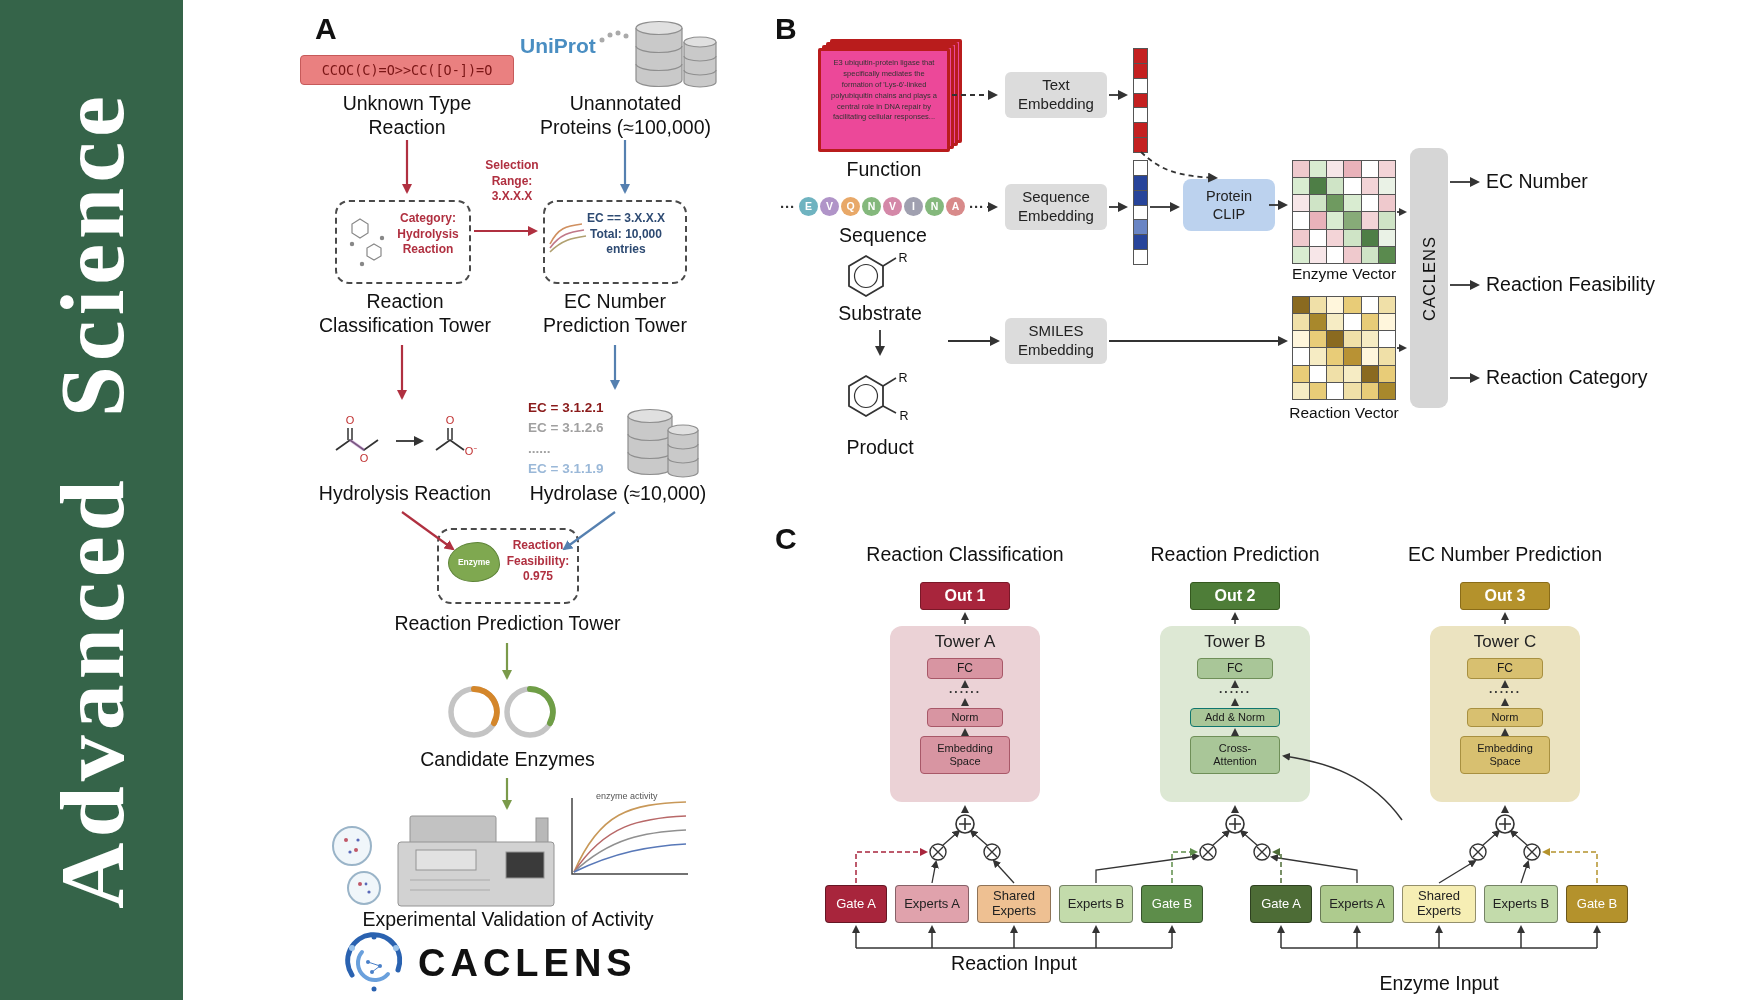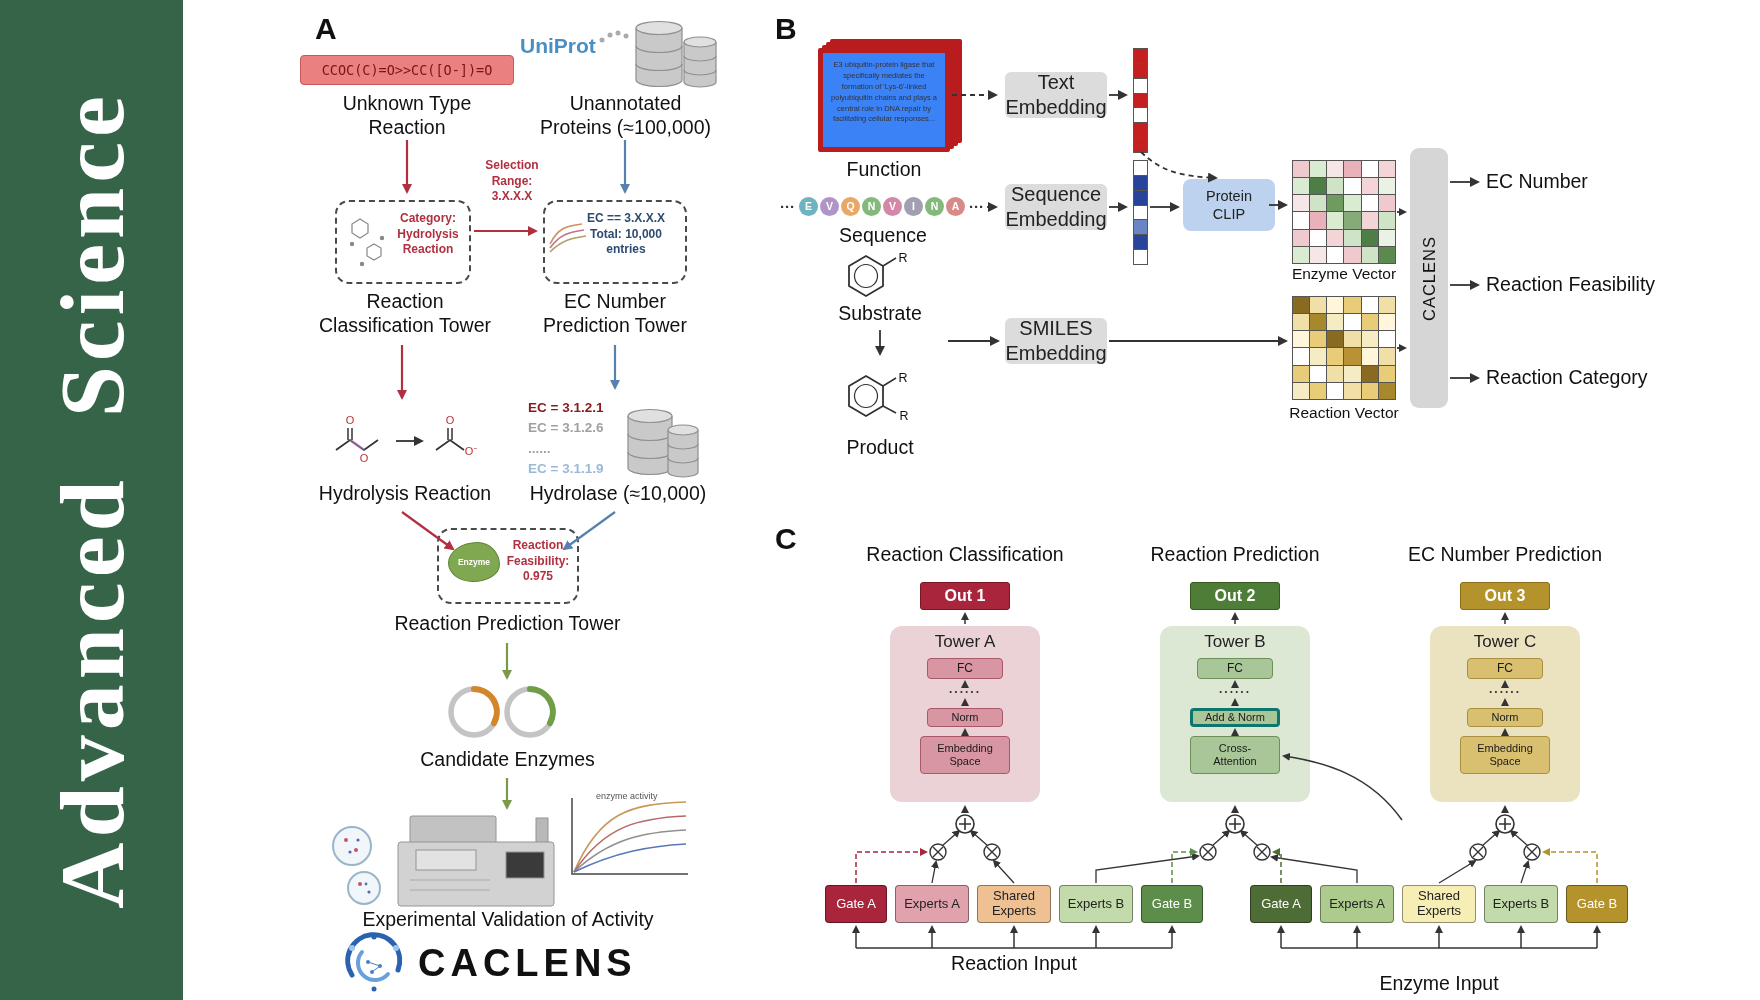--- a/index.html
+++ b/index.html
@@ -13,42 +13,42 @@
   .sidebar { left:0; top:0; width:183px; height:1000px; background:#356449; }
   .journal { position:absolute; left:50%; top:50%; transform:translate(-50%,-50%) rotate(-90deg);
              white-space:nowrap; color:#fff; font-family:"Liberation Serif",serif; font-weight:700;
              font-size:92px; letter-spacing:5px; word-spacing:30px; }
   .panel-label { font-size:30px; font-weight:700; color:#111; }
   .lbl { font-size:19.5px; color:#111; line-height:1.22; }
   .lbl-s { font-size:15.5px; color:#111; }
   .small-red { font-size:12px; font-weight:700; color:#b03040; line-height:1.3; }
   .small-blue { font-size:12px; font-weight:700; color:#2d4a72; line-height:1.3; }
   .dash-box { border:2px dashed #4a4a4a; border-radius:14px; }
-  .graybox { background:#dcdcdc; border-radius:6px; font-size:20px; line-height:1.25; color:#222; text-align:center; }
+  .graybox { background:#dcdcdc; border-radius:6px; font-size:15px; line-height:1.25; color:#222; text-align:center; }
   .vec { display:grid; grid-auto-rows:1fr; gap:1px; background:#555; border:1px solid #555; }
   .chips { display:flex; align-items:center; gap:2px; }
   .chip { width:19px; height:19px; border-radius:50%; color:#fff; font-size:10.5px; font-weight:700;
           display:flex; align-items:center; justify-content:center; flex:0 0 auto; }
   .dots-ell { font-size:15px; font-weight:700; color:#333; padding:0 2px; }
   .pillar-text { transform:rotate(-90deg); font-size:16.5px; letter-spacing:1px; color:#111; white-space:nowrap; }
   .outbox { border-radius:3px; color:#fff; font-weight:700; font-size:16px; }
   .tower { border-radius:12px; }
   .tower-title { font-size:17px; color:#222; }
   .tbox { border-radius:4px; font-size:12px; line-height:1.15; color:#1a1a1a; text-align:center; }
   .tdots { font-size:12px; font-weight:700; letter-spacing:2px; color:#333; }
   .cbox { border-radius:4px; font-size:13px; line-height:1.15; border:1px solid rgba(0,0,0,.4); text-align:center; }
   .smiles { background:#ea8080; border:1px solid #c65a5a; border-radius:4px; color:#7a1515;
             font-family:"DejaVu Sans Mono",monospace; font-size:13.5px; }
   .uniprot { font-size:21px; font-weight:700; color:#4a8ec2; }
   .ec1 { color:#8a1a1a; } .ec2 { color:#a0a0a0; } .ec3 { color:#9ab8d8; }
   .eclist div { font-size:13.5px; font-weight:700; line-height:1.5; }
   .blob { background:#7fa850; border:1px solid #5e8438; border-radius:60% 45% 55% 50% / 55% 60% 45% 50%;
           color:#fff; font-size:8.5px; font-weight:700; }
   .brand { font-size:38px; font-weight:700; letter-spacing:5px; color:#111; }
-  .card { background:#3b82f6; border:5px solid #b91c1c; border-radius:2px; }
+  .card { background:#ec4899; border:3px solid #b91c1c; border-radius:2px; }
   .card-front { padding:7px 8px; font-size:7.5px; line-height:1.45; color:#333; text-align:center; }
   .overlay { left:0; top:0; pointer-events:none; }
   .tiny-axis { font-size:9px; color:#555; }
 </style>
 </head>
 <body>
 
 <div class="stage">
 
   <aside class="ab sidebar">
@@ -273,21 +273,21 @@
   <div class="ab tbox flex" style="left:927px;top:658px;width:76px;height:21px;background:#d895a2;border:1px solid #a85868;">FC</div>
   <div class="ab tdots ctr" style="left:890px;top:682px;width:150px;">......</div>
   <div class="ab tbox flex" style="left:927px;top:708px;width:76px;height:19px;background:#d895a2;border:1px solid #a85868;font-size:11px;">Norm</div>
   <div class="ab tbox flex pre" style="left:920px;top:736px;width:90px;height:38px;background:#d895a2;border:1px solid #a85868;font-size:11px;">Embedding
 Space</div>
 
   <div class="ab tower" style="left:1160px;top:626px;width:150px;height:176px;background:#dde8d4;"></div>
   <div class="ab tower-title ctr" style="left:1160px;top:632px;width:150px;">Tower B</div>
   <div class="ab tbox flex" style="left:1197px;top:658px;width:76px;height:21px;background:#a9c698;border:1px solid #6f8f58;">FC</div>
   <div class="ab tdots ctr" style="left:1160px;top:682px;width:150px;">......</div>
-  <div class="ab tbox flex" style="left:1190px;top:708px;width:90px;height:19px;background:#a9c698;border:3px solid #0f766e;font-size:11px;">Add &amp; Norm</div>
+  <div class="ab tbox flex" style="left:1190px;top:708px;width:90px;height:19px;background:#a9c698;border:1px solid #0f766e;font-size:11px;">Add &amp; Norm</div>
   <div class="ab tbox flex pre" style="left:1190px;top:736px;width:90px;height:38px;background:#a9c698;border:1px solid #6f8f58;font-size:11px;">Cross-
 Attention</div>
 
   <div class="ab tower" style="left:1430px;top:626px;width:150px;height:176px;background:#ebe3c0;"></div>
   <div class="ab tower-title ctr" style="left:1430px;top:632px;width:150px;">Tower C</div>
   <div class="ab tbox flex" style="left:1467px;top:658px;width:76px;height:21px;background:#d8c070;border:1px solid #a89040;">FC</div>
   <div class="ab tdots ctr" style="left:1430px;top:682px;width:150px;">......</div>
   <div class="ab tbox flex" style="left:1467px;top:708px;width:76px;height:19px;background:#d8c070;border:1px solid #a89040;font-size:11px;">Norm</div>
   <div class="ab tbox flex pre" style="left:1460px;top:736px;width:90px;height:38px;background:#d8c070;border:1px solid #a89040;font-size:11px;">Embedding
 Space</div>

